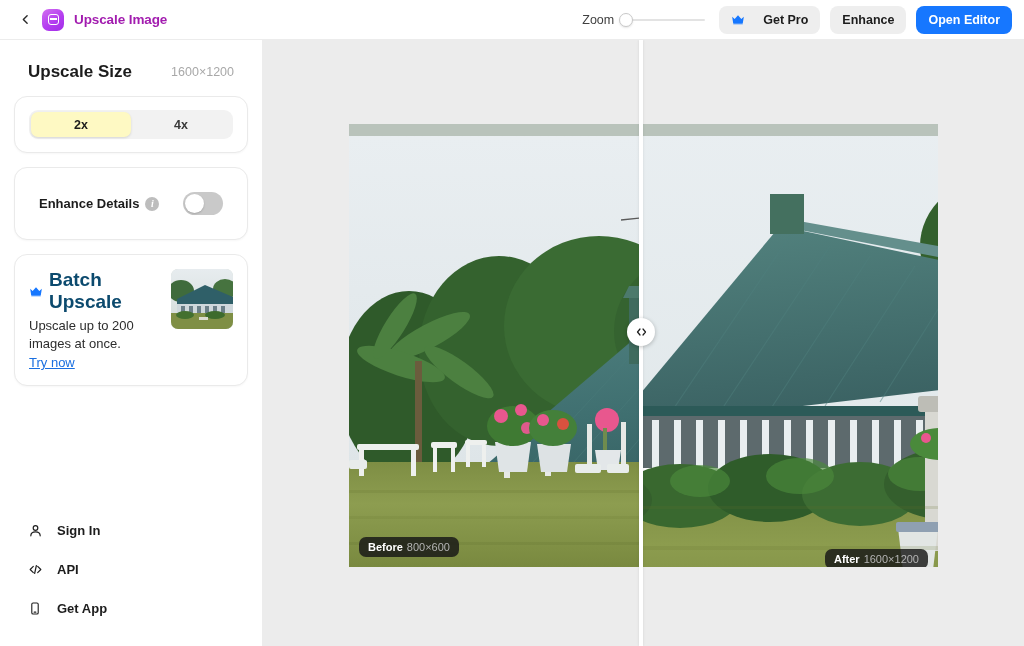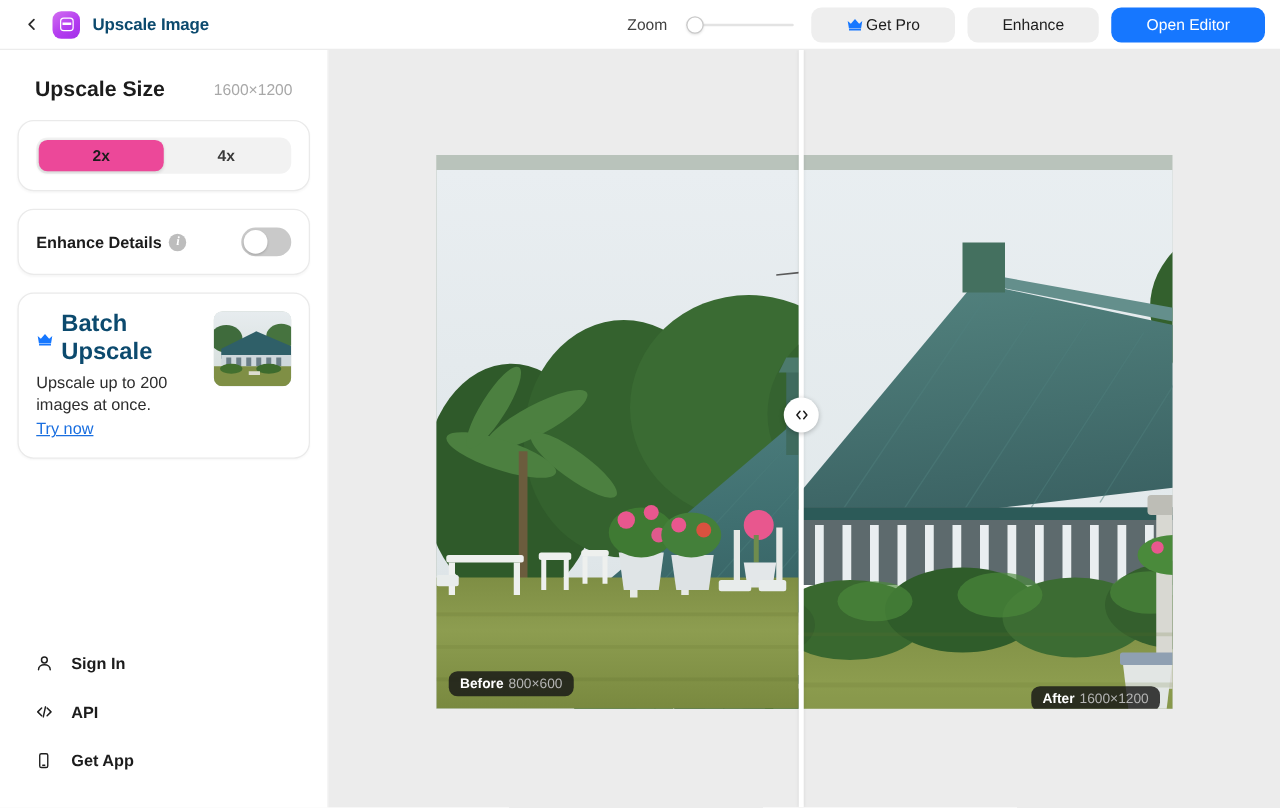--- a/index.html
+++ b/index.html
@@ -38,51 +38,51 @@
     border: 1.6px solid #ffffff;
     position: relative;
   }
   .app-icon .glyph::after {
     content: ""; position: absolute;
     left: 1px; right: 1px; top: 3px; height: 1.6px;
     background: #ffffff;
   }
   .app-title {
     margin-left: 10px;
-    font-size: 13.5px; font-weight: 700; color: #0c4a6e;
+    font-size: 13.5px; font-weight: 700; color: #a21caf;
     letter-spacing: -0.1px;
   }
 
   .topbar-right {
     margin-left: auto; margin-right: 12px;
     display: flex; align-items: center; gap: 10px;
   }
-  .zoom-group { display: flex; align-items: center; gap: 15px; margin-right: 4px; }
+  .zoom-group { display: flex; align-items: center; gap: 5px; margin-right: 4px; }
   .zoom-label { font-size: 12.5px; color: #404040; }
   .zoom-slider {
     position: relative; width: 86px; height: 16px;
     display: flex; align-items: center; cursor: pointer;
   }
   .zoom-track {
     position: absolute; left: 0; right: 0; top: 7px;
     height: 2.5px; border-radius: 2px; background: #e3e3e3;
   }
   .zoom-knob {
     position: absolute; left: 0; top: 1px;
     width: 14px; height: 14px; border-radius: 50%;
     background: #ffffff; border: 1.5px solid #c9c9c9;
     box-shadow: 0 1px 2px rgba(0,0,0,.10);
   }
 
   .btn {
-    height: 28px; padding: 0 28px;
+    height: 28px; padding: 0 12px;
     border: none; border-radius: 8px;
     font-family: "Liberation Sans", sans-serif;
-    font-size: 12.5px; font-weight: 400;
-    display: flex; align-items: center; justify-content: center; gap: 2px;
+    font-size: 12.5px; font-weight: 700;
+    display: flex; align-items: center; justify-content: center; gap: 18px;
     cursor: pointer; white-space: nowrap;
   }
   .btn-grey { background: #eeeeee; color: #1d1d1d; }
   .btn-blue { background: #1677ff; color: #ffffff; }
   .crown { width: 14px; height: 11px; flex: none; display: block; }
 
   
   .sidebar {
     position: absolute; top: 40px; left: 0;
     width: 263px; height: 606px;
@@ -112,27 +112,27 @@
   .segmented {
     display: flex; width: 100%; height: 29px;
     background: #f2f2f2; border-radius: 9px; padding: 2px;
   }
   .seg {
     flex: 1 1 50%; display: flex; align-items: center; justify-content: center;
     font-size: 12.5px; font-weight: 600; color: #3a3a3a;
     border-radius: 7px; cursor: pointer; user-select: none;
   }
   .seg.active {
-    background: #ec4899; color: #1c1c1c;
+    background: #fef9c3; color: #1c1c1c;
     box-shadow: 0 1px 2.5px rgba(0,0,0,.12);
   }
 
   
   .enh-card {
-    padding: 14px;
+    padding: 24px;
     display: flex; align-items: center; justify-content: space-between;
   }
   .enh-left { display: flex; align-items: center; gap: 6px; }
   .enh-label { font-size: 13px; font-weight: 700; color: #1c1c1c; }
   .info-icon {
     width: 14px; height: 14px; border-radius: 50%;
     background: #bdbdbd; color: #ffffff;
     font-size: 10px; font-weight: 700; font-style: italic;
     display: flex; align-items: center; justify-content: center;
     font-family: "Liberation Serif", serif;

